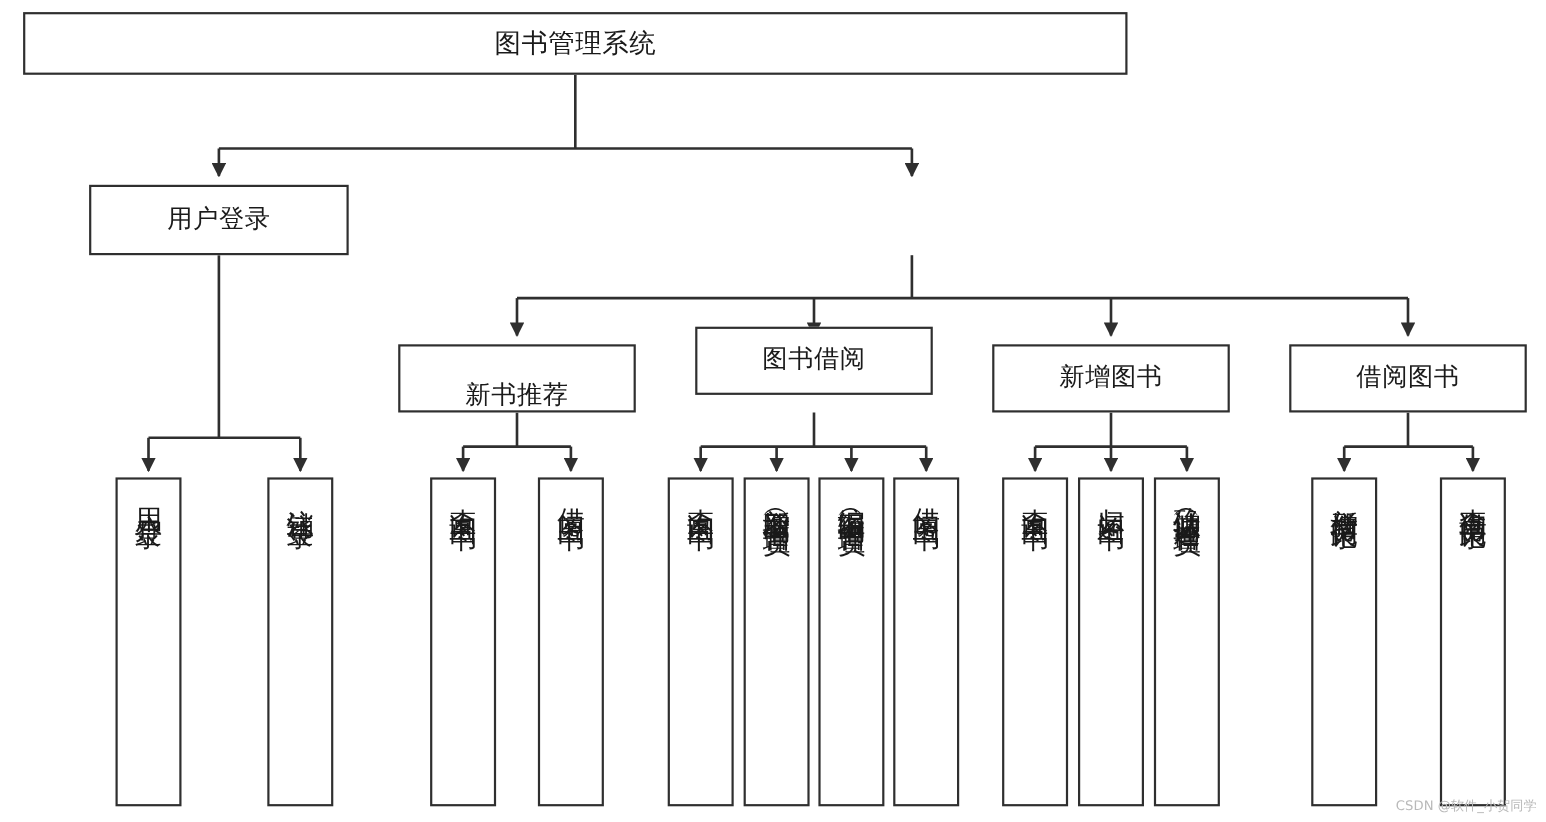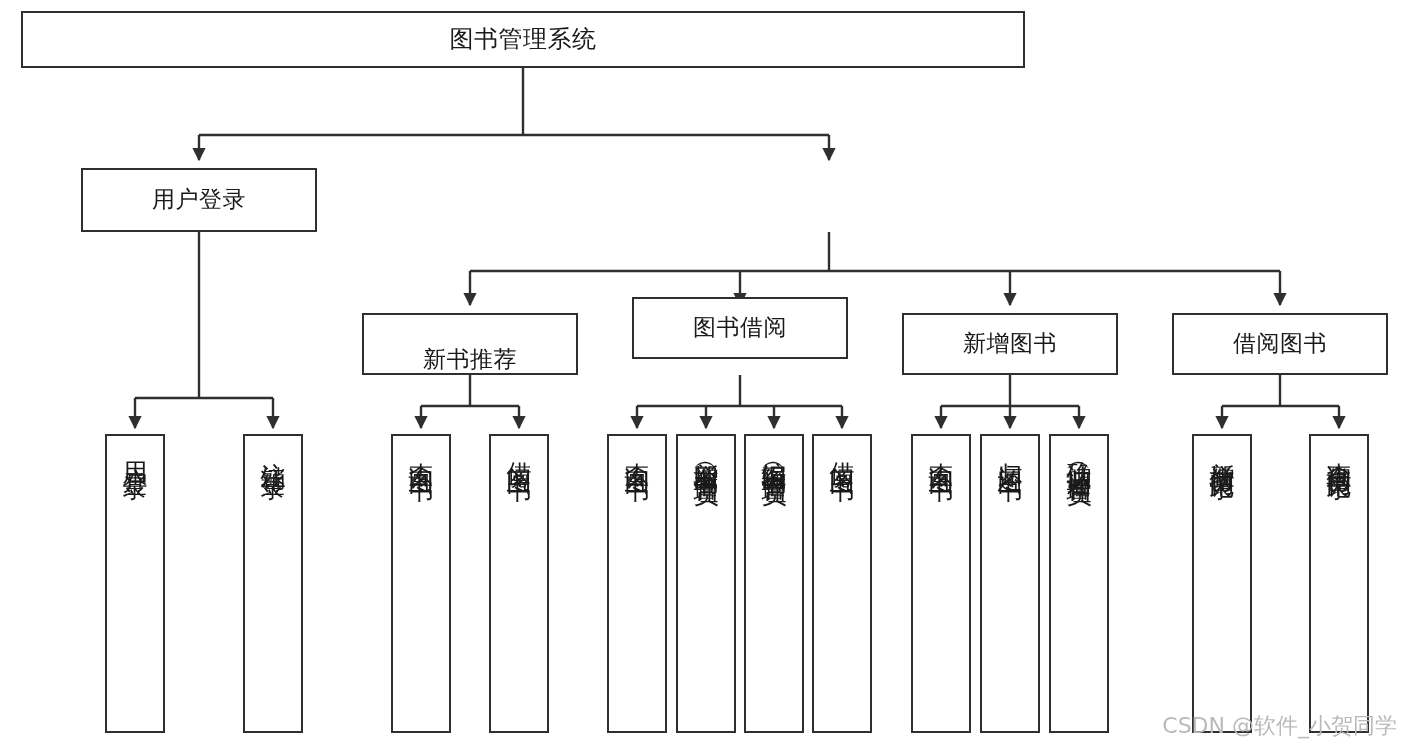--- a/index.html
+++ b/index.html
@@ -63,21 +63,21 @@
     letter-spacing: 5px;
     white-space: nowrap;
   }
   .node.v.tall .label {
     letter-spacing: 3px;
   }
   .watermark {
     position: absolute;
     right: 8px;
     bottom: 6px;
-    font-size: 22px;
+    font-size: 12px;
     color: #b9b9b9;
     z-index: 3;
     white-space: nowrap;
     font-family: "DejaVu Sans", "Liberation Sans", sans-serif;
   }
 </style>
 </head>
 <body>
 
 <div id="canvas">

